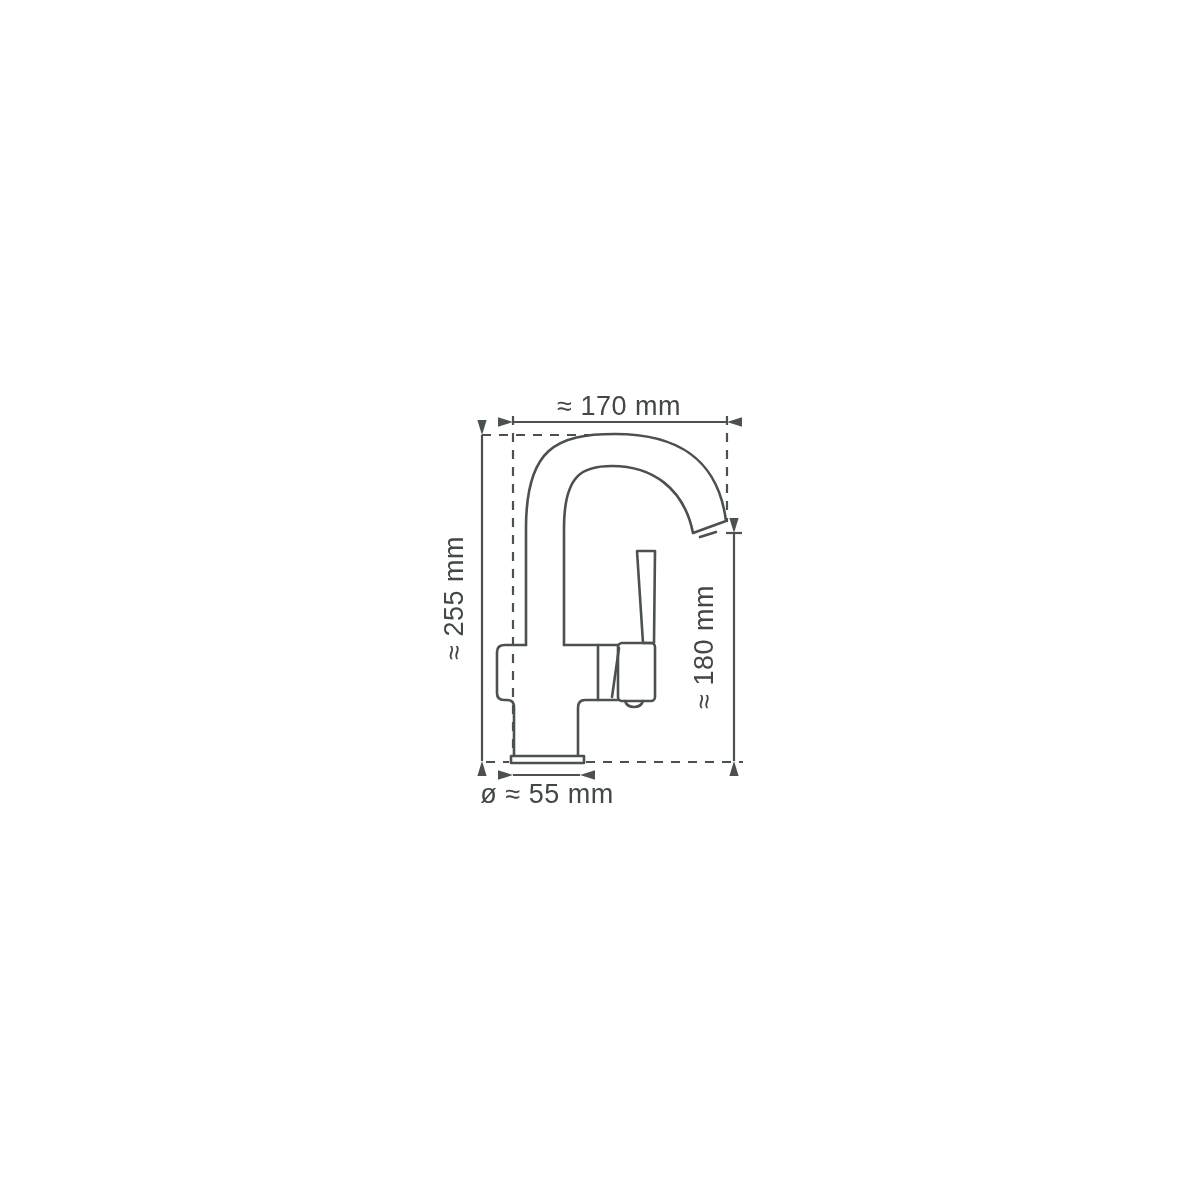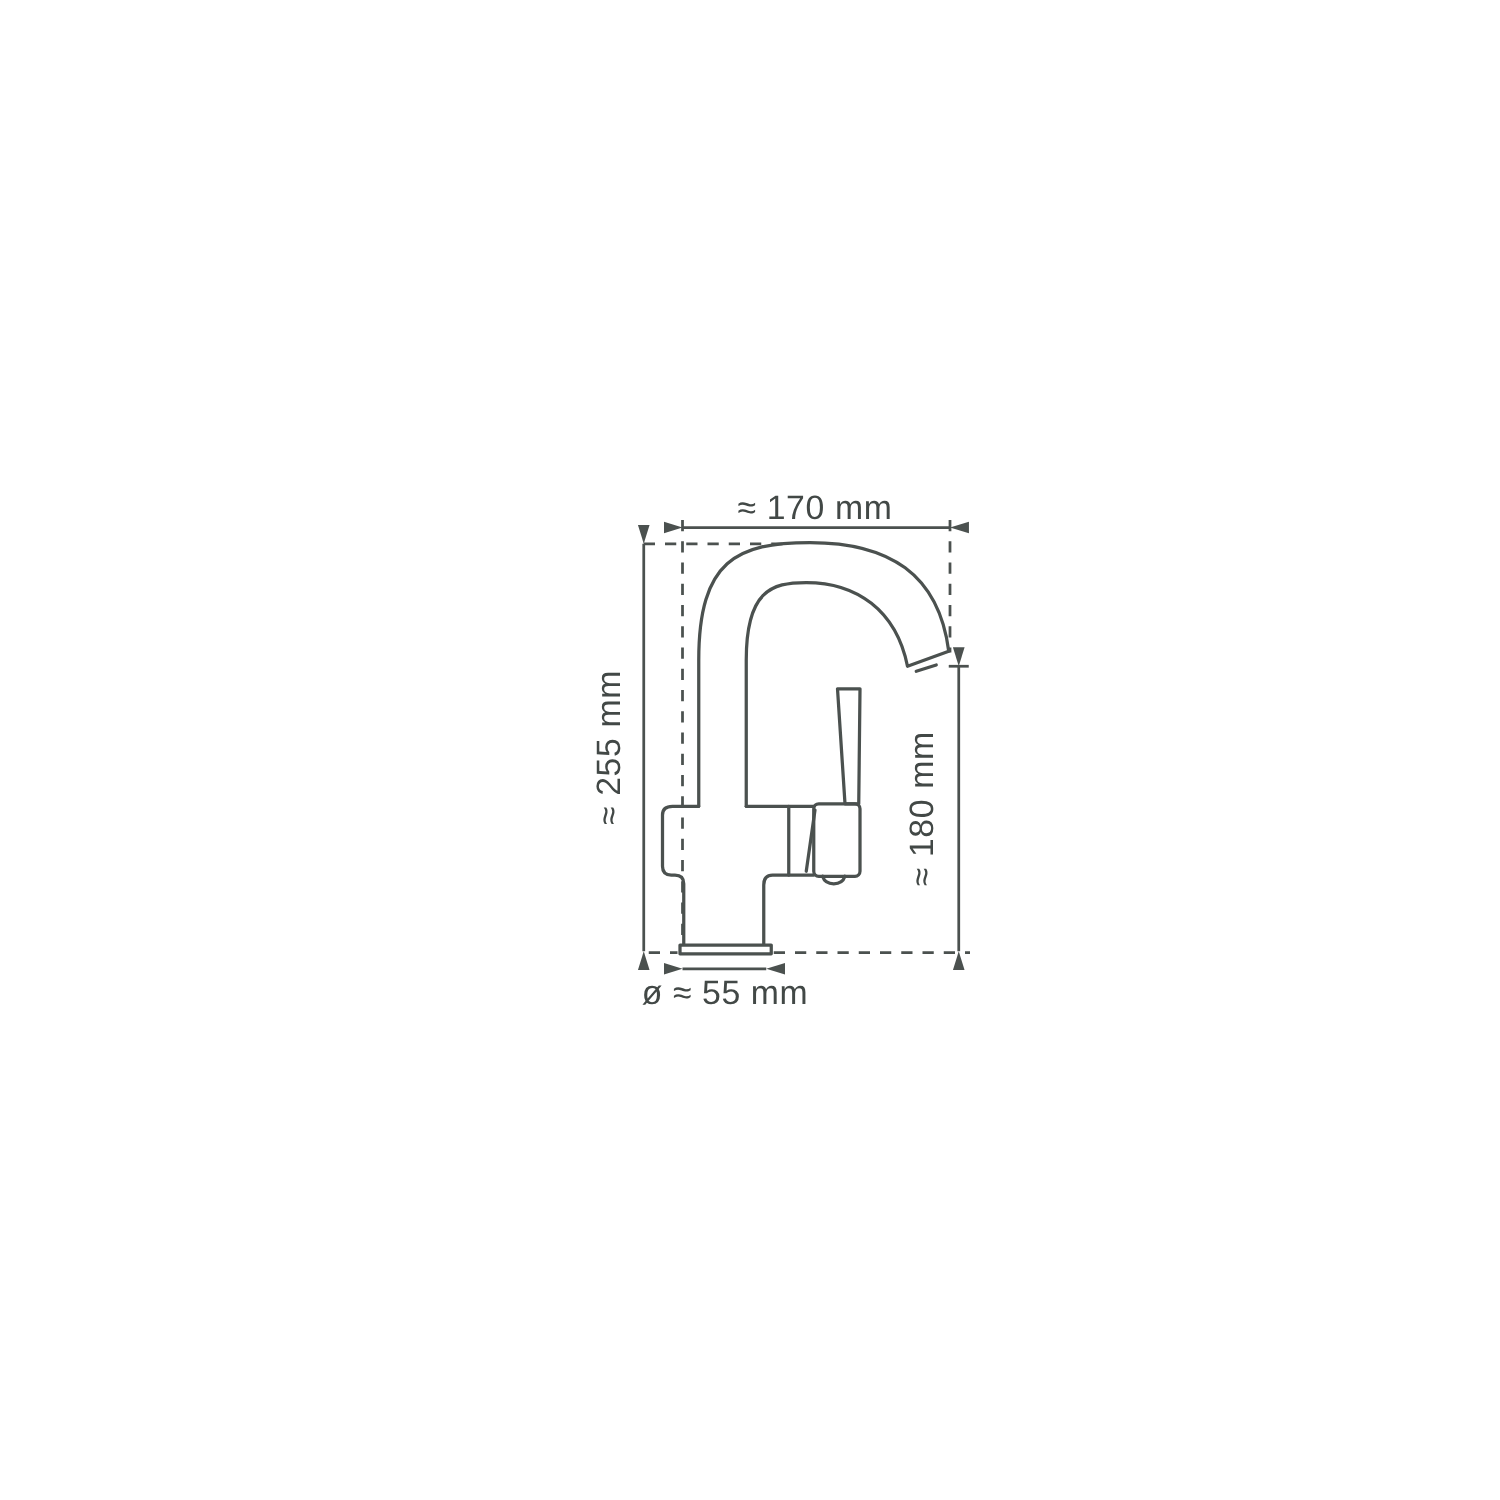--- a/index.html
+++ b/index.html
@@ -6,21 +6,20 @@
     margin: 0;
     padding: 0;
     background: #ffffff;
   }
   .stage {
     position: relative;
     width: 992px;
     height: 1200px;
     background: #ffffff;
     overflow: hidden;
-    margin-left: 33px;
   }
   .diagram-svg {
     position: absolute;
     left: 0;
     top: 0;
   }
   .draw {
     fill: none;
     stroke: #4b514f;
     stroke-width: 2.6;

